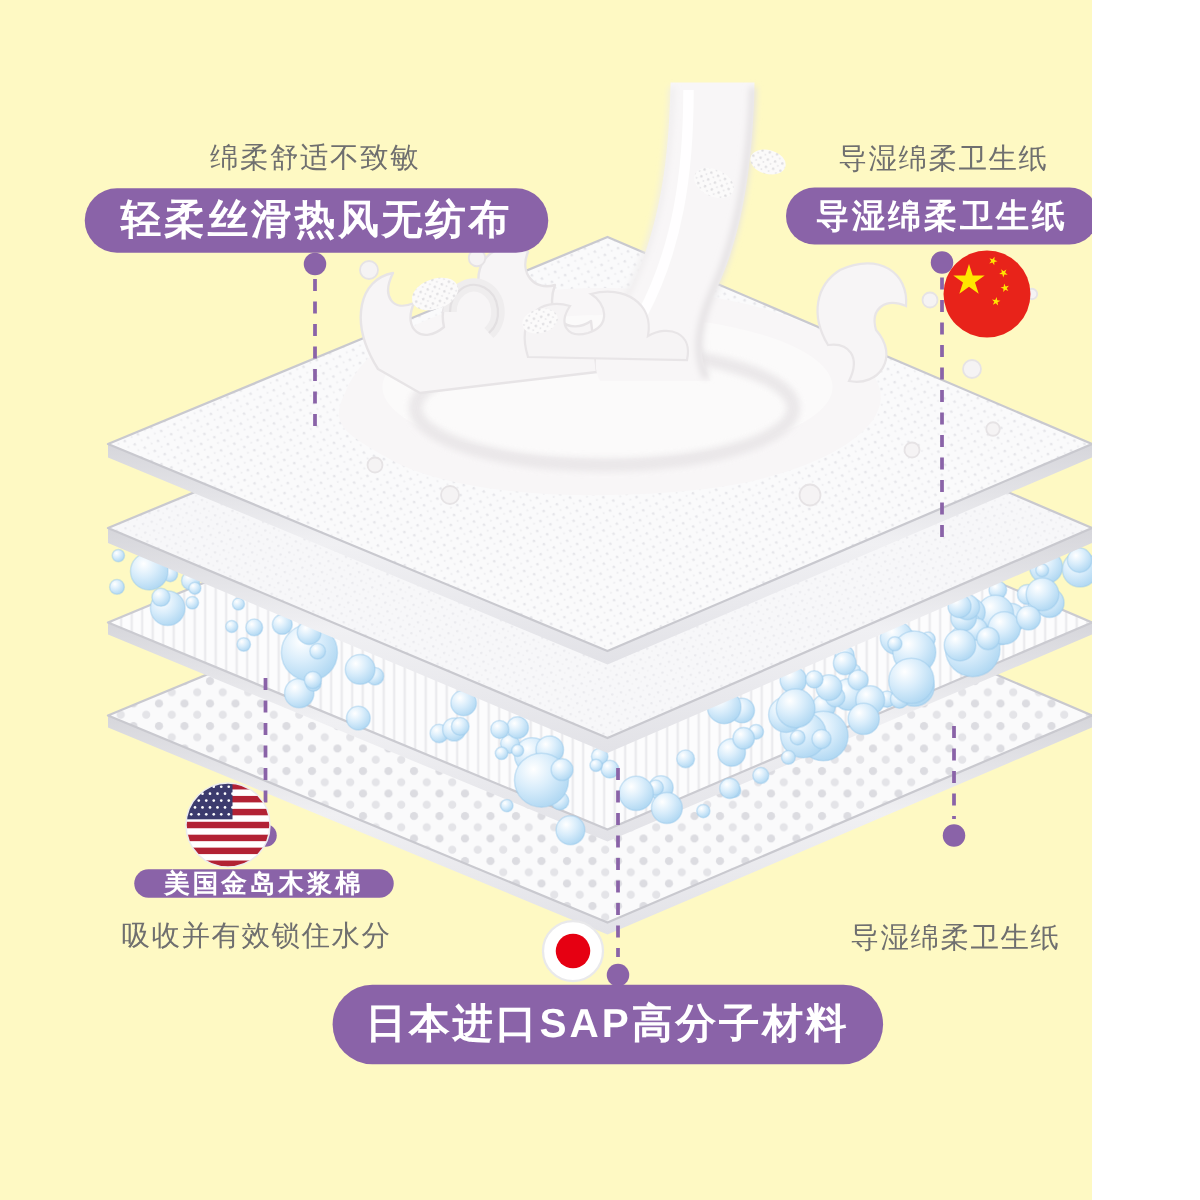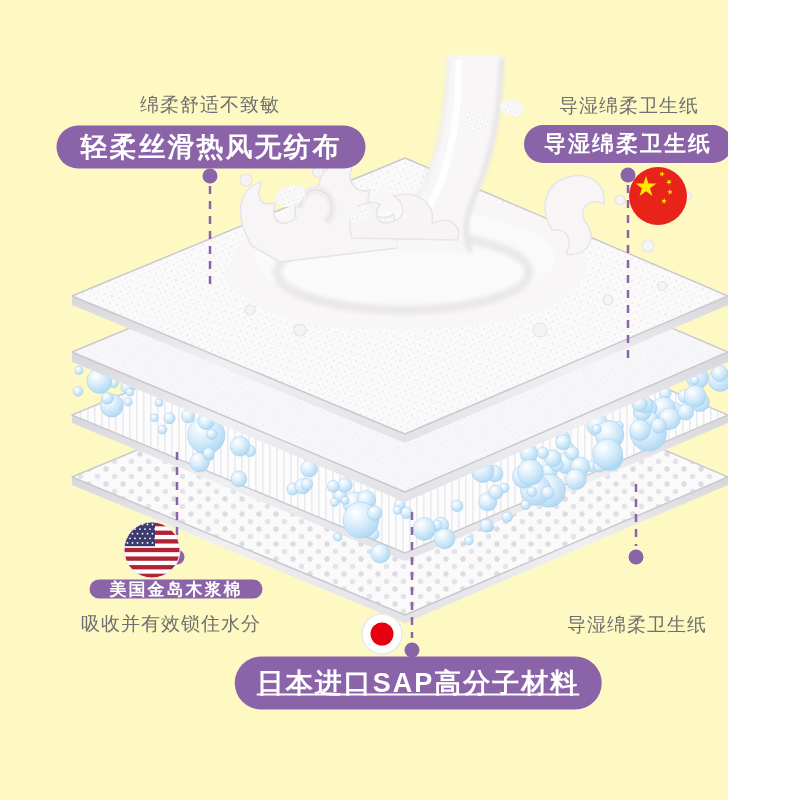--- a/index.html
+++ b/index.html
@@ -12,21 +12,21 @@
   .note{position:absolute;transform:translate(-50%,-50%);white-space:nowrap;z-index:5;}
   .caption{color:var(--gray);font-size:19px;letter-spacing:1px;}
   .pill{
     background:var(--purple);color:#fff;font-weight:700;border-radius:999px;
     line-height:1;letter-spacing:2px;text-align:center;
   }
   .pill.tl{left:211px;top:147px;font-size:27px;padding:8px 24px;}
   .pill.tr{left:628px;top:144px;font-size:22px;padding:8px 20px;}
   .pill.bl{left:176px;top:589px;font-size:17px;padding:1px 20px;}
   .pill.br{left:636px;top:590px;font-size:25px;padding:7px 20px;}
-  .pill.bc{left:418px;top:683px;font-size:27px;padding:13px 22px;text-decoration:underline;}
+  .pill.bc{left:405px;top:683px;font-size:27px;padding:13px 22px;}
   .caption.tl{left:210px;top:105px;}
   .caption.tr{left:629px;top:106px;}
   .caption.bl{left:171px;top:624px;}
   .caption.br{left:637px;top:625px;}
   .caption.bc{left:414px;top:717px;font-size:20px;}
 </style>
 </head>
 <body>
 
 <div class="stage" style="--purple: #8a63a8; --gray: #6f6f6f; --china-red: #e8231a; --star-gold: #ffe600; --usa-blue: #3c3b6e; --japan-red: #e60012;">

